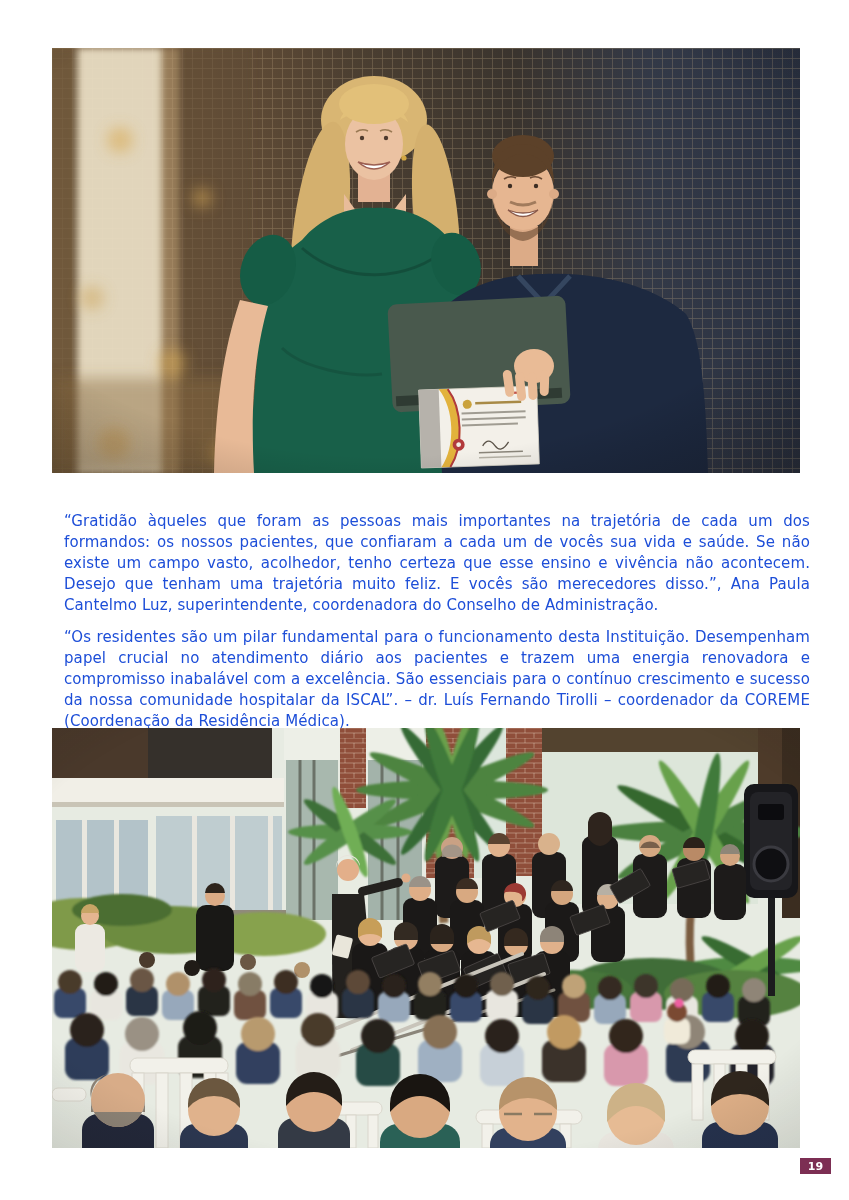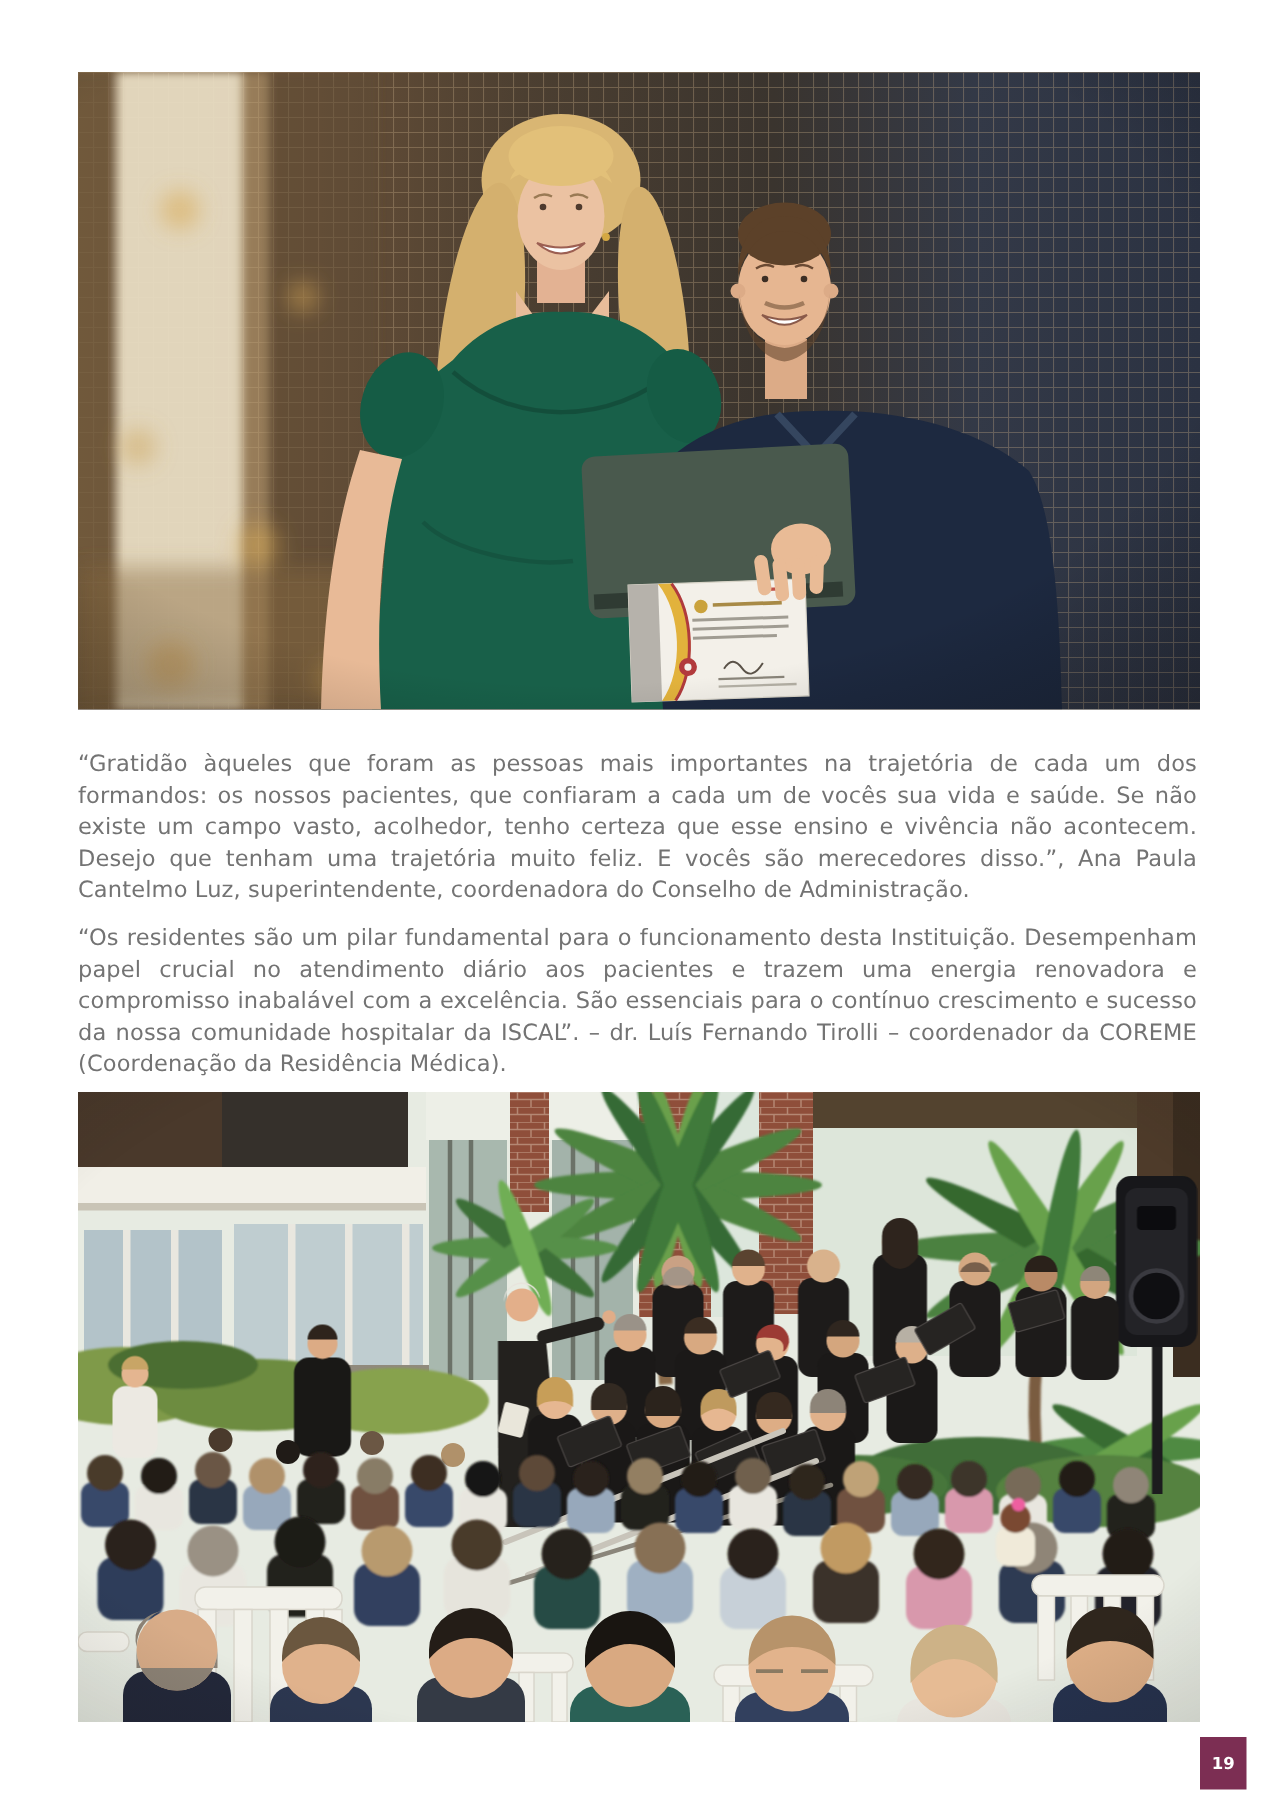--- a/index.html
+++ b/index.html
@@ -8,28 +8,28 @@
     background:#ffffff;
     font-family:"DejaVu Sans","Liberation Sans",sans-serif;
   }
   .photo{
     position:absolute;left:52px;width:748px;overflow:hidden;background:#3a332c;margin:0;
   }
   .photo svg{display:block;width:100%;height:100%;}
   .photo-top{top:48px;height:425px;}
   .photo-bottom{top:728px;height:420px;}
   .body-text{
-    position:absolute;left:52px;width:746px;margin:0;
-    color:#737373;font-size:15px;line-height:21px;
+    position:absolute;left:52px;width:746px;margin:12px;
+    color:#1d4ed8;font-size:15px;line-height:21px;
     text-align:justify;letter-spacing:0.1px;
   }
   .para-1{top:499px;}
   .para-2{top:615px;}
   .page-number{
-    position:absolute;left:800px;top:1158px;width:31px;height:35px;
+    position:absolute;left:800px;top:1158px;width:31px;height:16px;
     background:#7c2e53;color:#ffffff;font-size:11px;font-weight:bold;
     display:flex;align-items:center;justify-content:center;
   }
 </style>
 </head>
 <body>
 
 <figure class="photo photo-top" role="img" aria-label="Woman with long blonde hair in a green dress posing beside a man in a dark navy shirt who holds an open green folder with a white certificate, in front of a dark mosaic tile wall">
   <svg viewBox="0 0 748 425" preserveAspectRatio="none">
     <defs>

